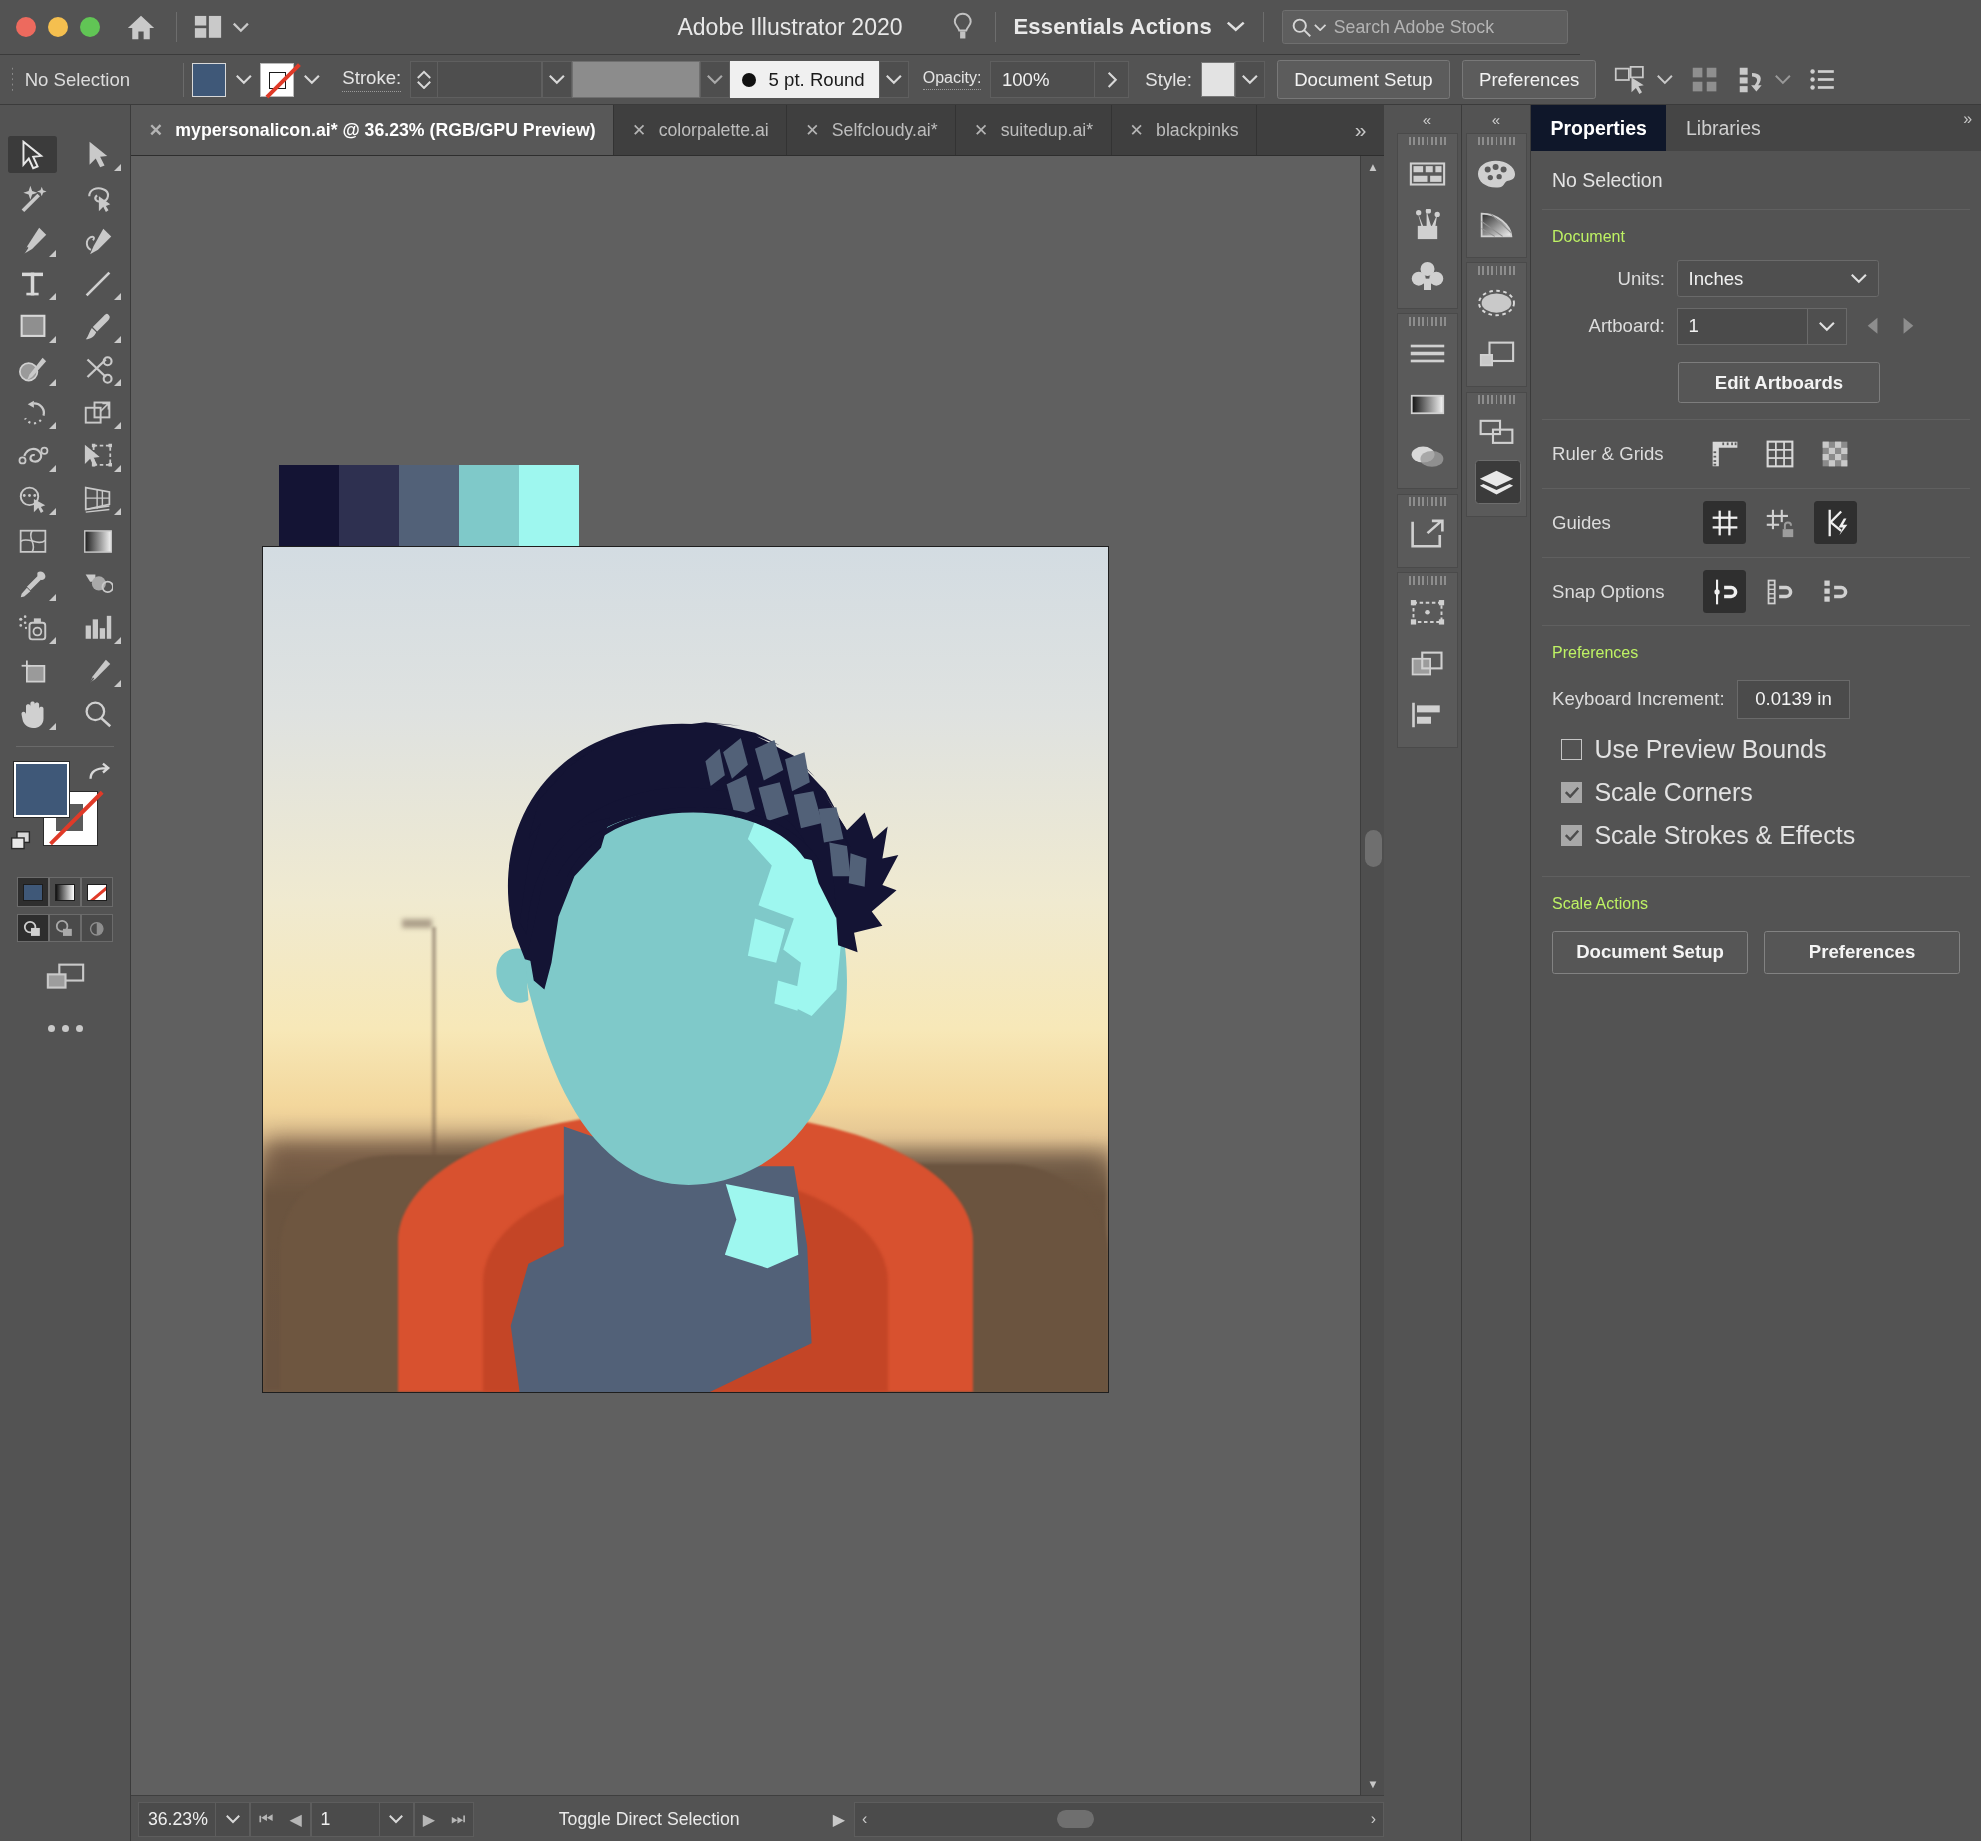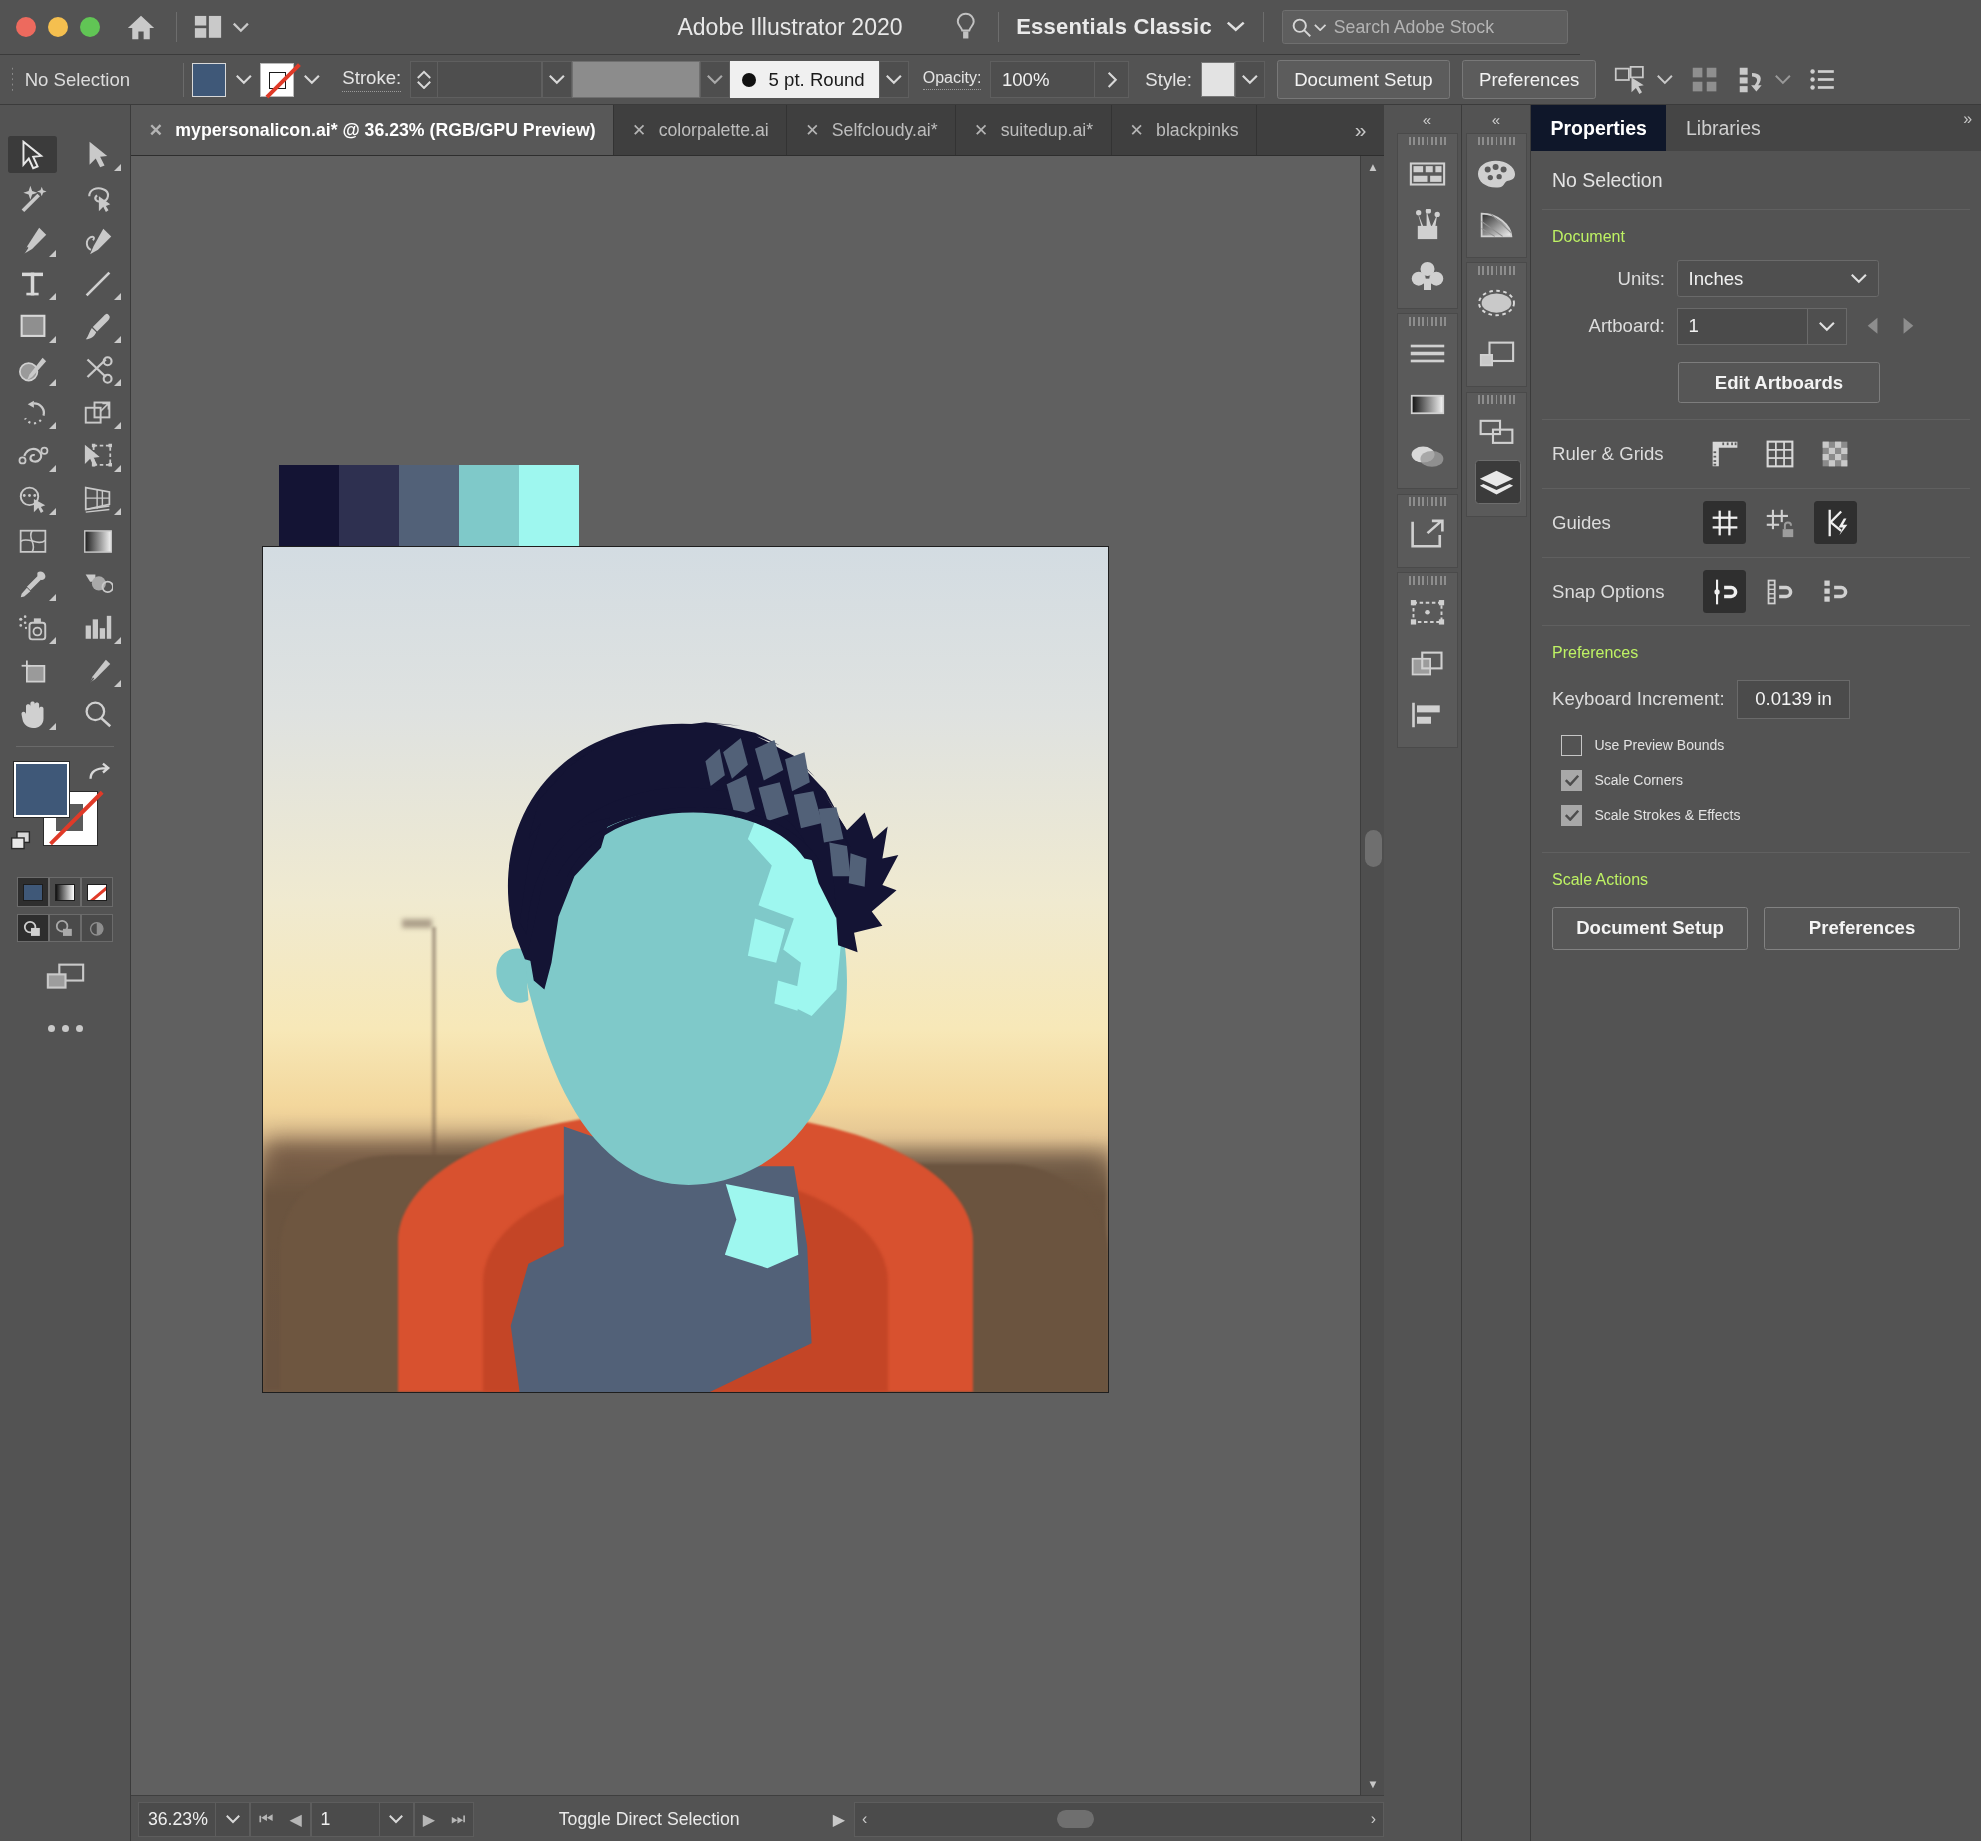--- a/index.html
+++ b/index.html
@@ -234,21 +234,21 @@
   .pp-btn-wide { margin: 12.4px 0 5.3px 147px; width: 202px; height: 41px; background:#565656; border:0.9px solid #7d7d7d;
     border-radius:2.7px; display:flex; align-items:center; justify-content:center; font-size: 18.6px; color:#f3f3f3; font-weight:bold;}
   .pp-icons-row { display:flex; align-items:center; padding: 12.4px 21px; }
   .pp-icons-row .pp-label2 { font-size: 18.6px; color:#dcdcdc; width: 151px; }
   .pp-ibtn { width: 43px; height: 43px; margin-right: 12.4px; display:flex; align-items:center; justify-content:center;
     border-radius:3.5px; position:relative;}
   .pp-ibtn.on { background:#2f2f2f; }
   .pp-kb { display:flex; align-items:center; padding: 8.9px 21px; }
   .kb-val { margin-left: 12.4px; width: 113px; height: 39px; background:#4b4b4b; border:0.9px solid #6a6a6a;
     display:flex;align-items:center;justify-content:center; font-size:18.6px; color:#f4f4f4;}
-  .pp-check { display:flex; align-items:center; padding: 7px 21px 7px 30px; font-size: 14px; color:#e2e2e2; gap: 12.4px;}
+  .pp-check { display:flex; align-items:center; padding: 7px 21px 7px 30px; font-size: 25px; color:#e2e2e2; gap: 12.4px;}
   .cbx { width: 21px; height: 21px; border:1.8px solid #c6c6c6; background:transparent; display:flex;align-items:center;justify-content:center;}
   .cbx.on { background:#a8a8a8; border-color:#a8a8a8; }
   .qa-row { display:flex; gap: 16px; padding: 8.9px 21px 0 21px; }
   .qa-btn { flex:1; height: 43px; background:#565656; border:0.9px solid #828282; border-radius:2.7px;
     display:flex; align-items:center; justify-content:center; font-size: 18.6px; color:#f4f4f4; font-weight:bold;}
   .panel-collapse { position:absolute; right: 8.9px; top: 5.3px; color:#c7c7c7; font-size: 16px;}
 </style>
 </head>
 <body>
 
@@ -278,21 +278,21 @@
     </div>
     <div class="app-title">Adobe Illustrator 2020</div>
     <div class="tb-right">
       <div class="bulb">
         <svg width="19.5" height="30" viewBox="0 0 22 34">
           <path d="M11 2 C5 2 2 7 2 11 C2 15 6 17 7 21 L15 21 C16 17 20 15 20 11 C20 7 17 2 11 2 Z" fill="none" stroke="#c2c2c2" stroke-width="2.2"></path>
           <rect x="8" y="22" width="6" height="8" fill="#c2c2c2"></rect>
         </svg>
       </div>
       <div class="vdiv"></div>
-      <div class="workspace-name">Essentials Classic</div>
+      <div class="workspace-name">Essentials Actions</div>
       <div class="ws-chev">
         <svg width="19.5" height="12.4" viewBox="0 0 22 14">
             <path d="M2 3 L11 11 L20 3" stroke="#e0e0e0" stroke-width="2.8" fill="none"></path>
           </svg>
       </div>
       <div class="vdiv"></div>
       <div class="stock-search">
         <svg width="21" height="21" viewBox="0 0 24 24">
             <circle cx="10" cy="10" r="7" fill="none" stroke="#d6d6d6" stroke-width="2.2"></circle>
             <line x1="15" y1="15" x2="22" y2="22" stroke="#d6d6d6" stroke-width="2.2"></line>

